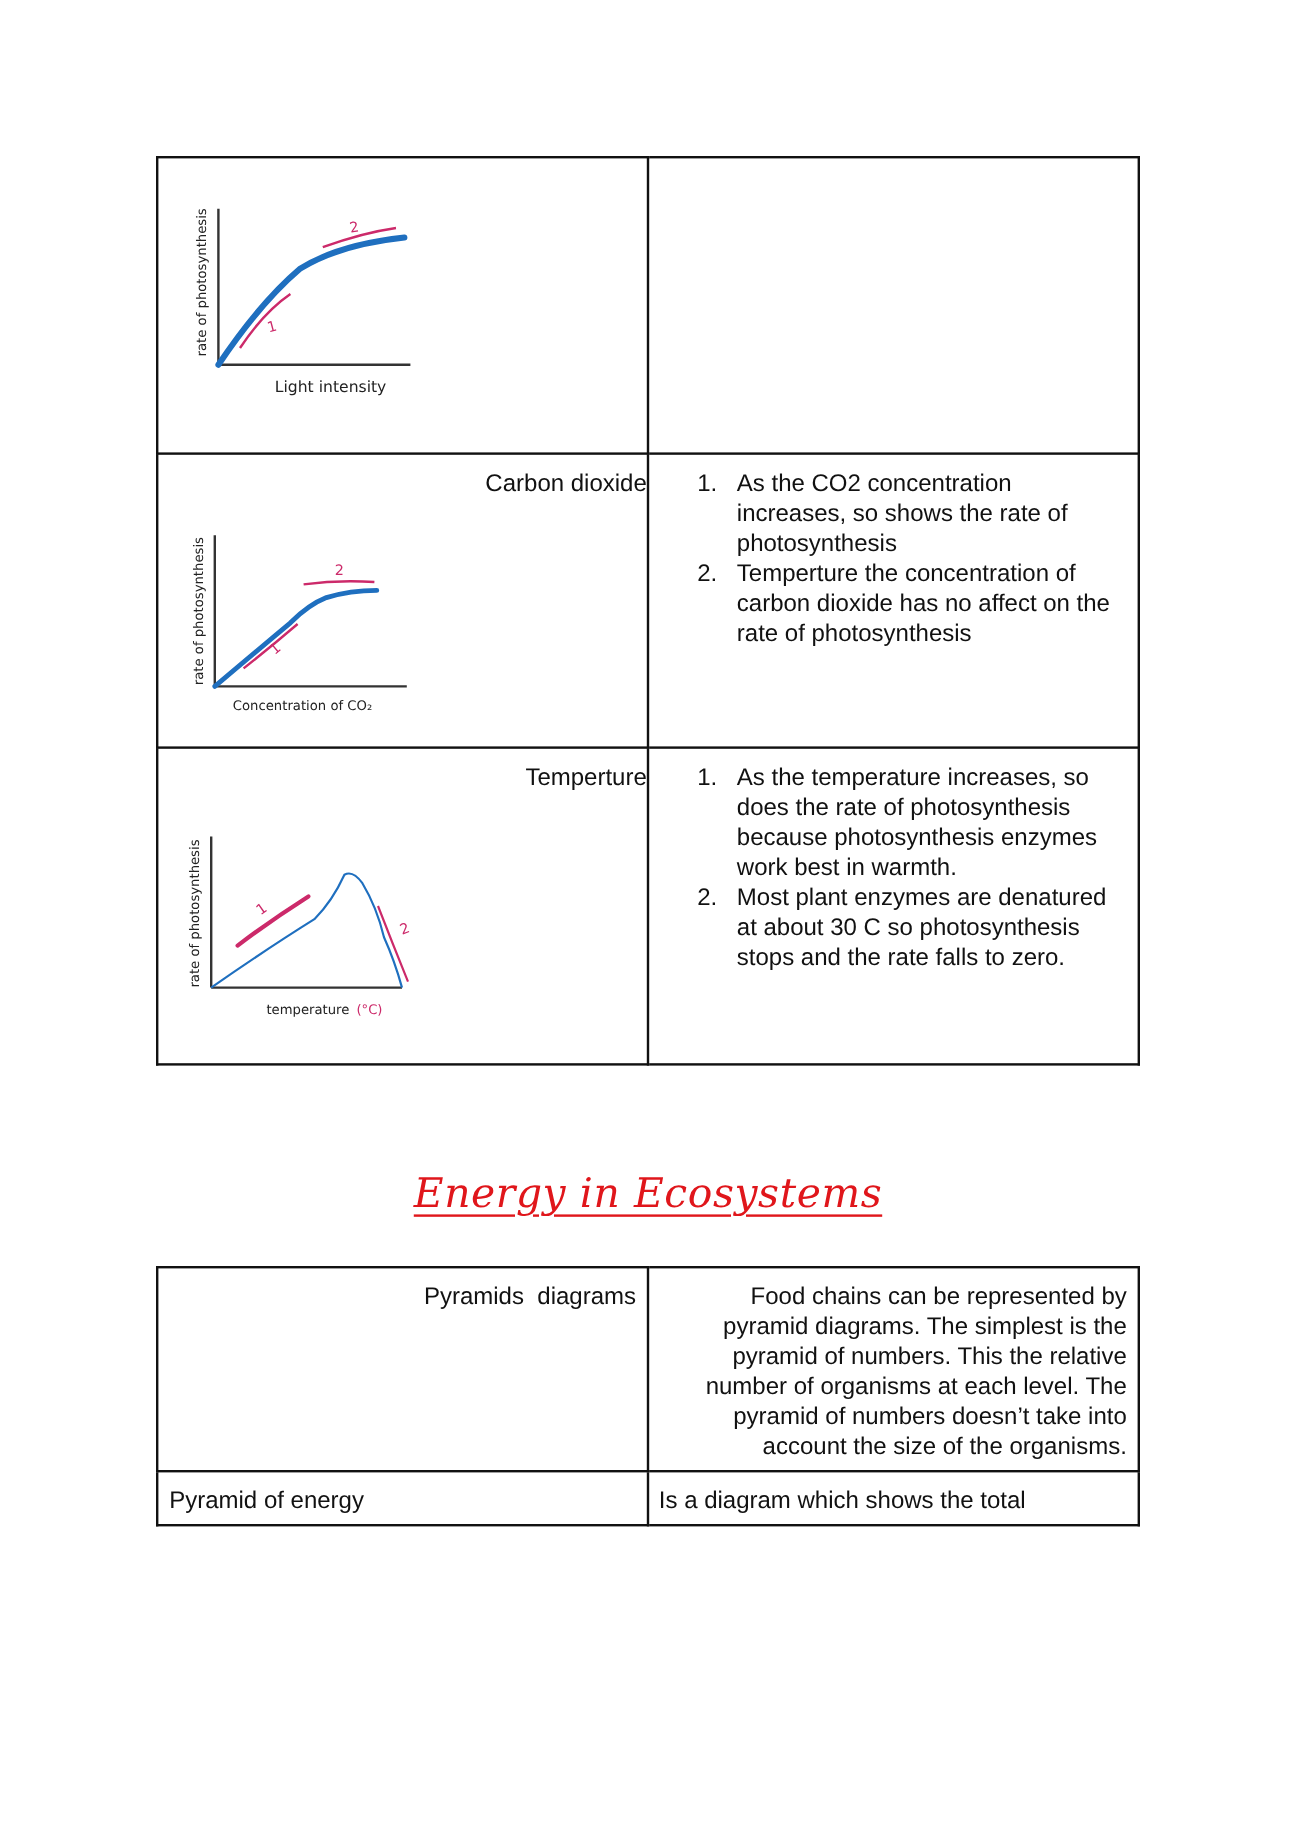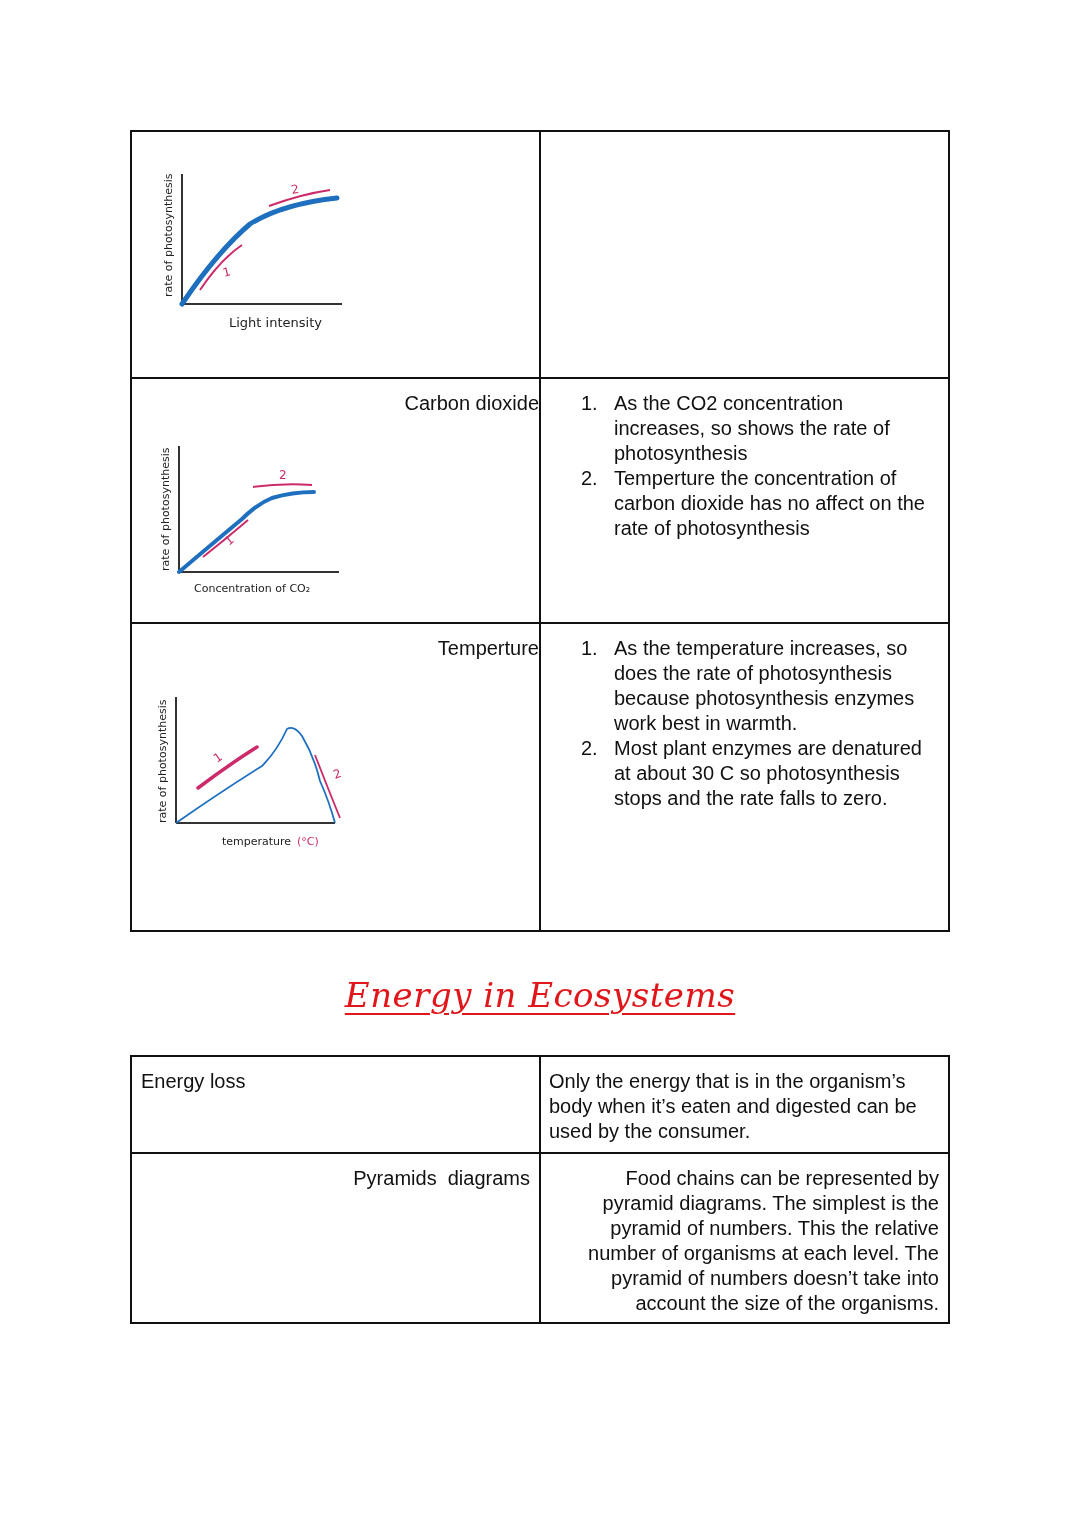--- a/index.html
+++ b/index.html
@@ -55,21 +55,21 @@
         <text class="hand" x="62" y="176">Concentration of CO₂</text>
       </svg>
     </td>
     <td class="c2">
       <ol class="ol">
         <li><span class="num">1.</span><span>As the CO2 concentration increases, so shows the rate of photosynthesis</span></li>
         <li><span class="num">2.</span><span>Temperture the concentration of carbon dioxide has no affect on the rate of photosynthesis</span></li>
       </ol>
     </td>
   </tr>
-  <tr style="height:308px;">
+  <tr style="height:264px;">
     <td class="c1">
       <div class="cell-label">Temperture</div>
       <svg class="graph" width="407" height="210">
         <line x1="44" y1="36" x2="44" y2="162" stroke="#333" stroke-width="2"></line>
         <line x1="44" y1="162" x2="203" y2="162" stroke="#333" stroke-width="2"></line>
         <path d="M44 162 Q90 130 130 105 Q145 90 155 68 Q162 64 170 75 Q182 95 188 120 Q197 140 203 162" fill="none" stroke="#1f6fbf" stroke-width="1.8"></path>
         <path d="M66 127 Q95 105 125 86" fill="none" stroke="#cc2a6a" stroke-width="3.5" stroke-linecap="round"></path>
         <path d="M183 94 Q195 125 208 157" fill="none" stroke="#cc2a6a" stroke-width="1.8"></path>
         <text class="handp" x="85" y="102" transform="rotate(-35 85 102)">1</text>
         <text class="handp" x="203" y="118" transform="rotate(-20 203 118)">2</text>
@@ -87,30 +87,30 @@
   </tr>
 </tbody>
   </table>
 
 <div class="title">
   <span>Energy in Ecosystems</span>
 </div>
 
 <table class="tbl" style="top:1055px;">
   <tbody>
-      <tr style="height:97px;">
-    <td class="c1">
-          <div class="plain" style="padding-left:9px">Energy loss</div>
-        </td>
-    <td class="c2">
-          <div class="plain">Only the energy that is in the organism’s body when it’s eaten and digested can be used by the consumer.</div>
-        </td>
-  </tr>
   <tr style="height:170px;text-align:right;">
     <td class="c1">
           <div class="plain" style="padding-left:9px; white-space:pre">Pyramids  diagrams</div>
         </td>
     <td class="c2">
           <div class="plain">Food chains can be represented by pyramid diagrams. The simplest is the pyramid of numbers. This the relative number of organisms at each level. The pyramid of numbers doesn’t take into account the size of the organisms.</div>
         </td>
   </tr>
+  <tr style="height:45px;">
+    <td class="c1">
+          <div class="plain" style="padding-left:9px">Pyramid of energy</div>
+        </td>
+    <td class="c2">
+          <div class="plain">Is a diagram which shows the total</div>
+        </td>
+  </tr>
 </tbody>
   </table>
 
 </body></html>

